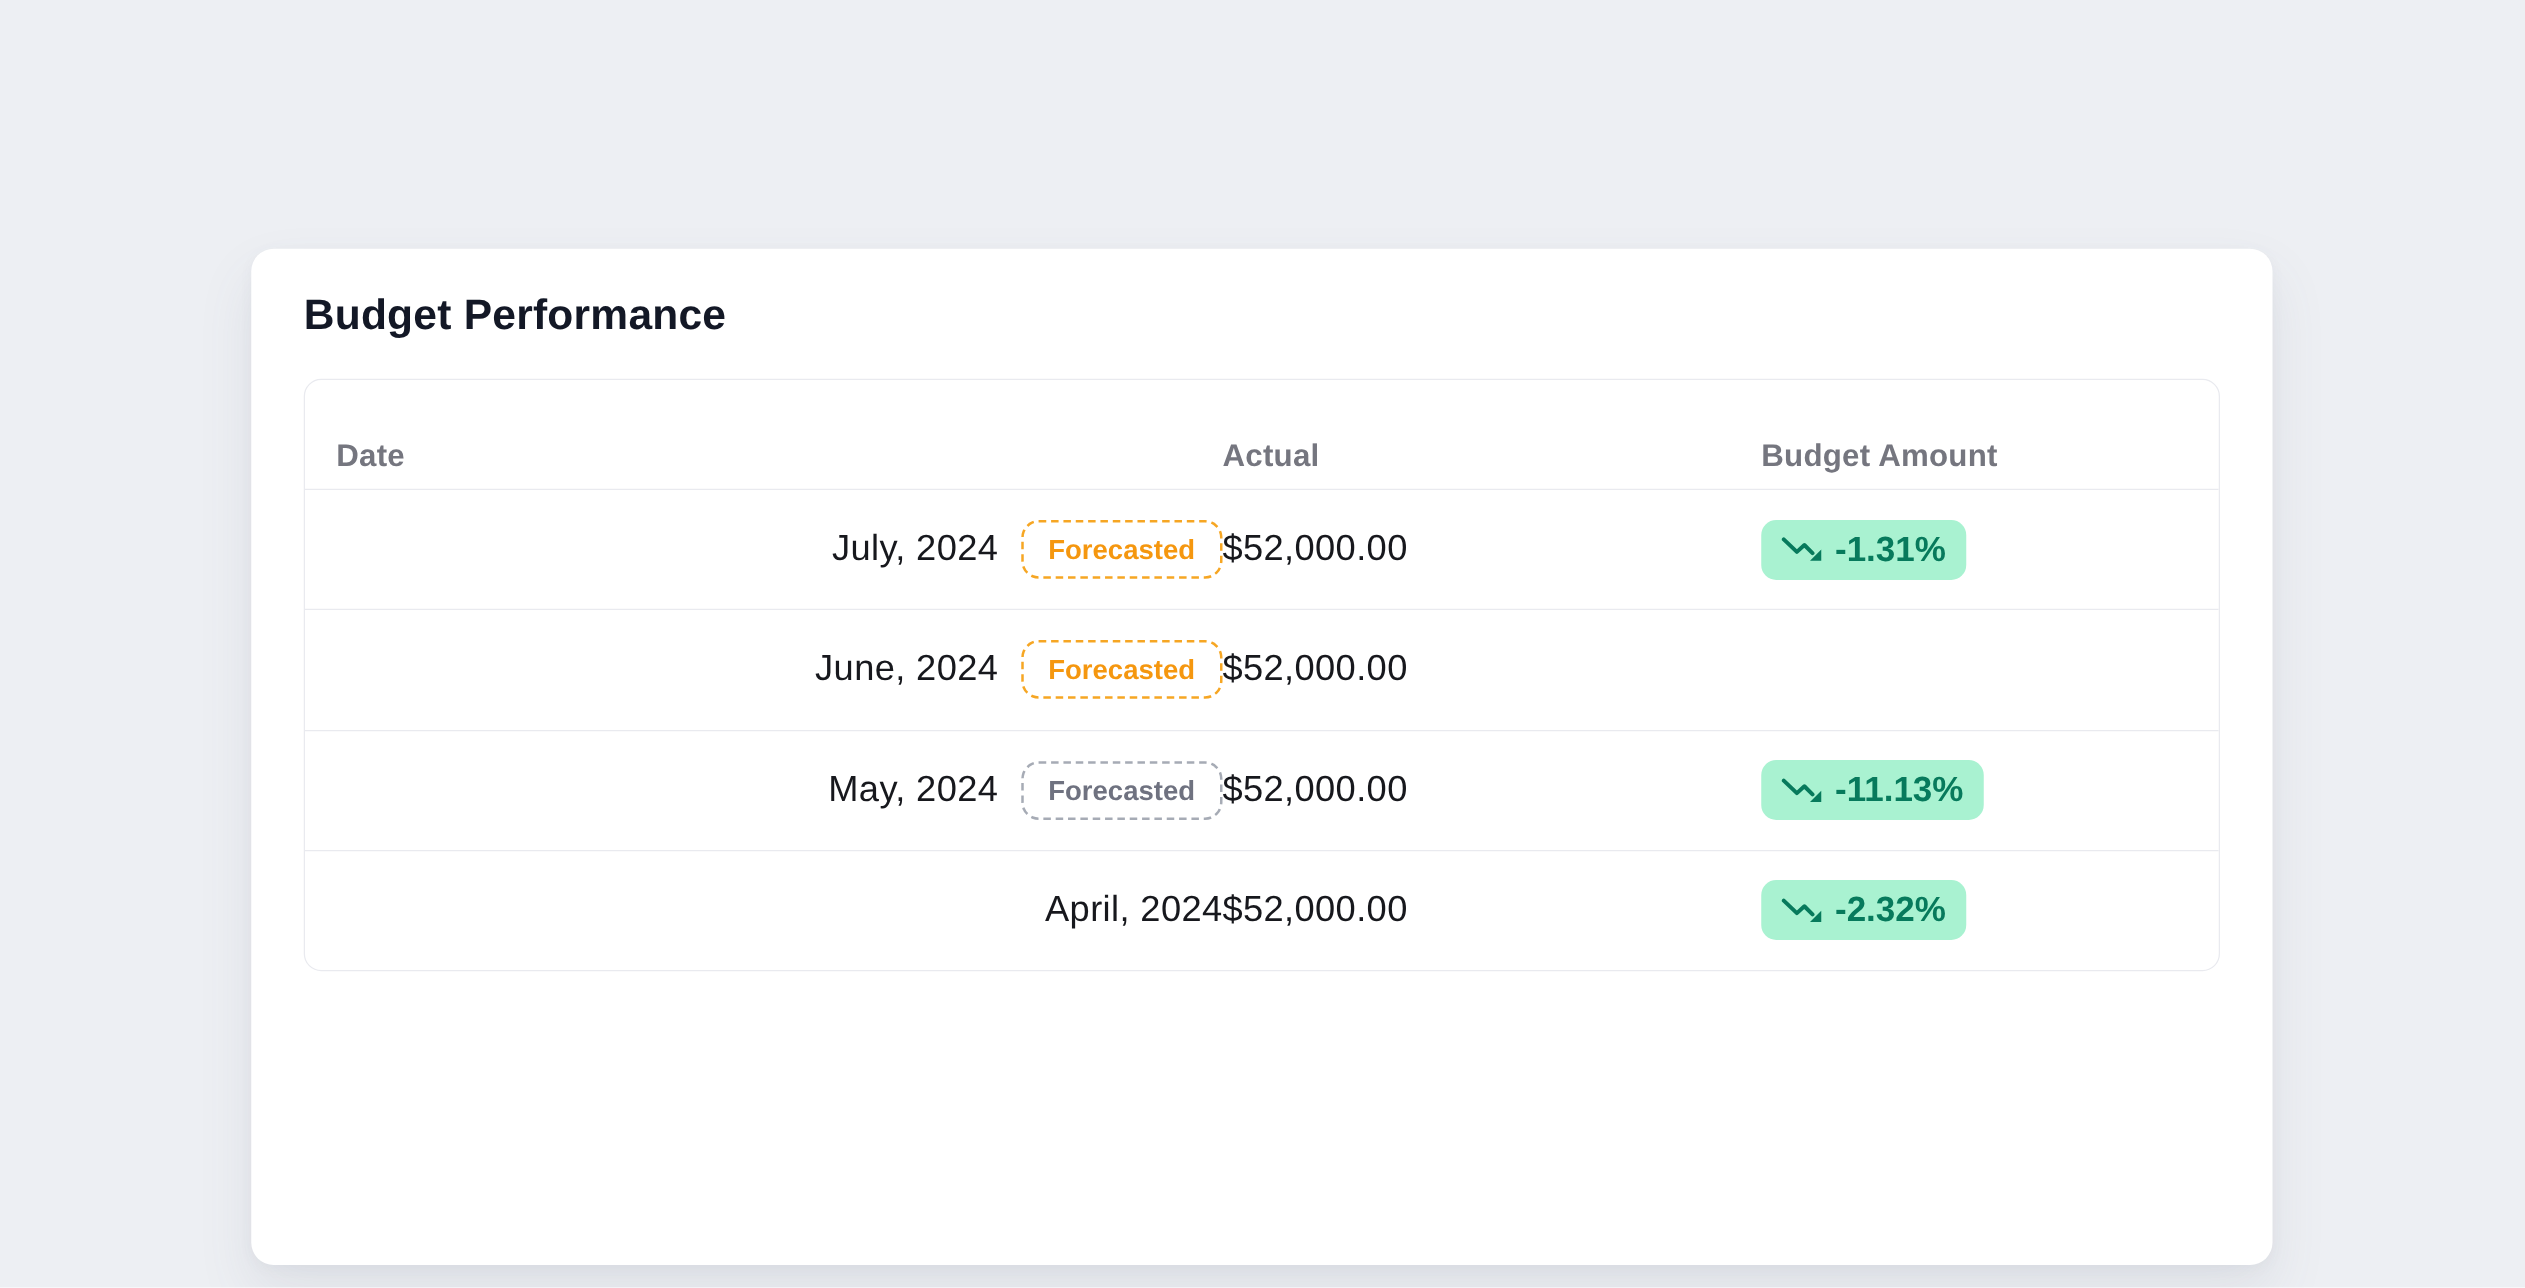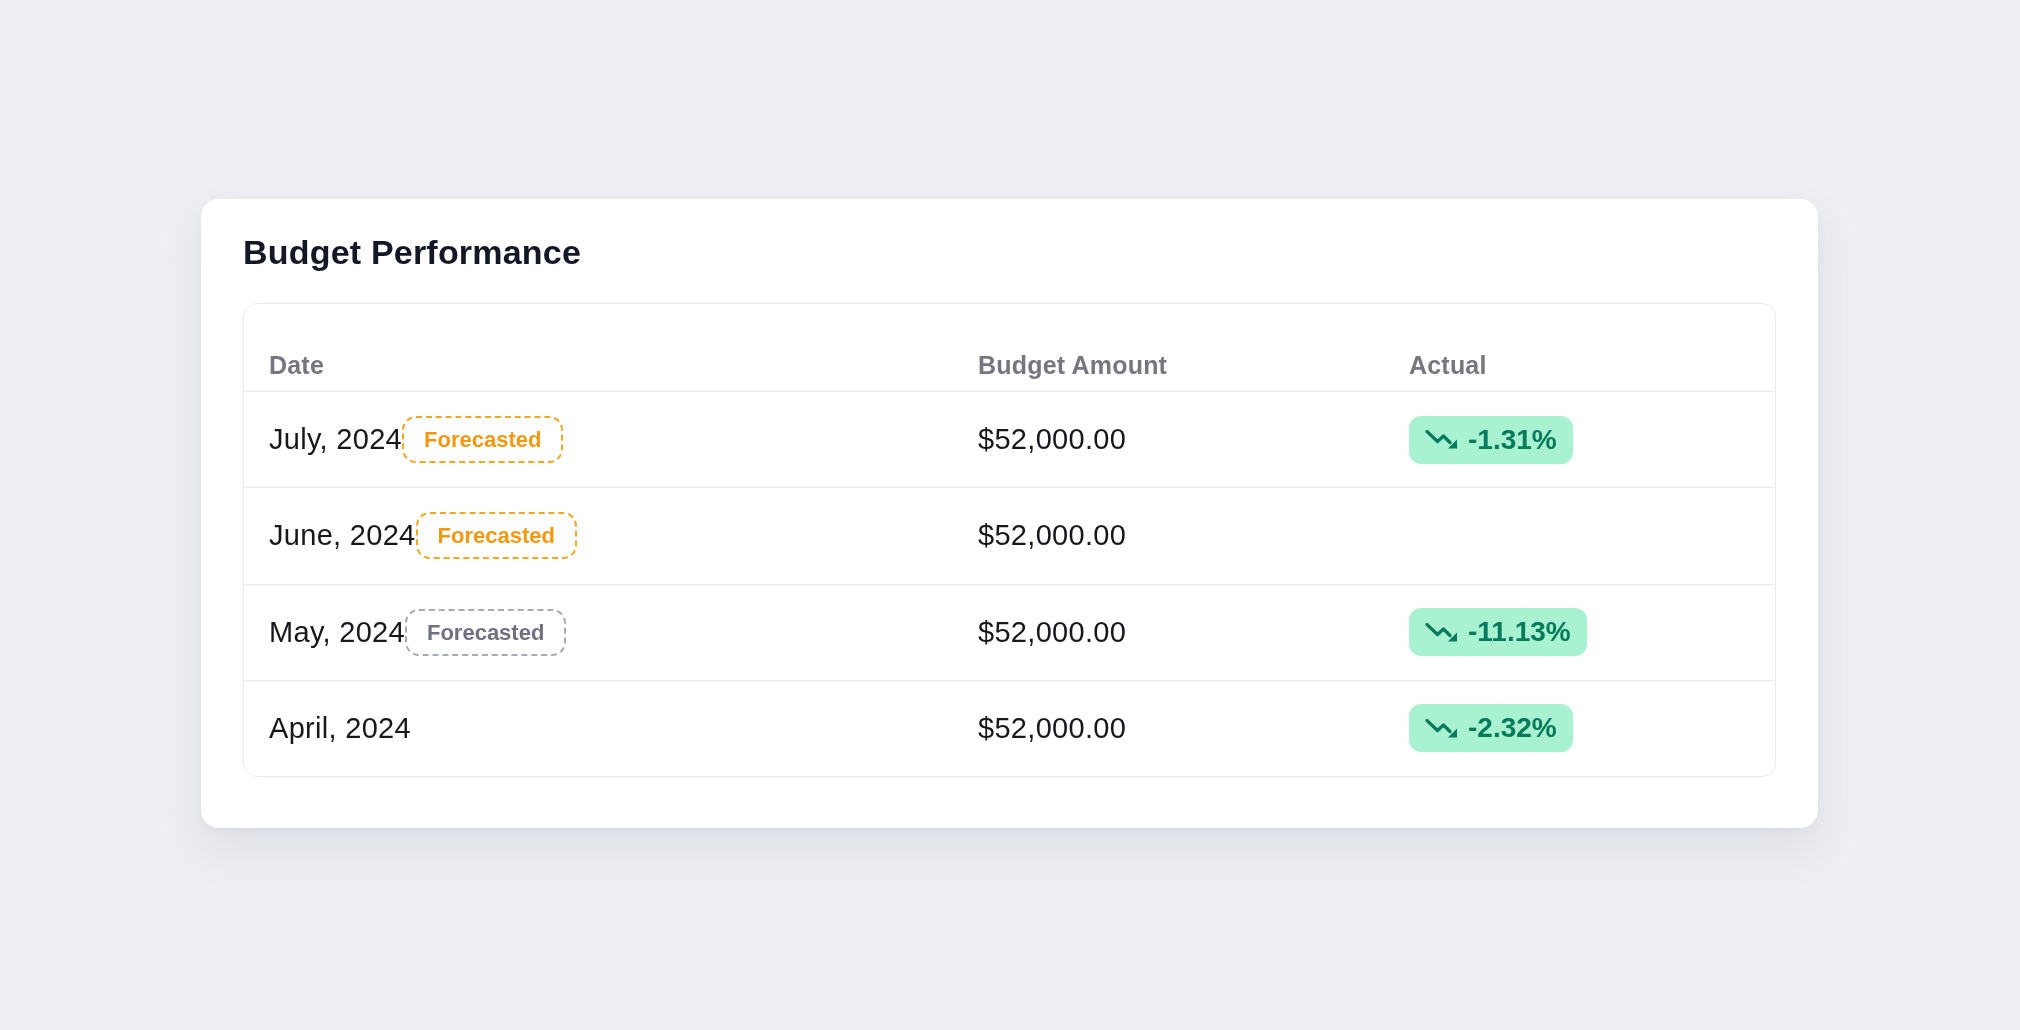--- a/index.html
+++ b/index.html
@@ -10,21 +10,21 @@
     --delta-badge-background:#a9f2d1; --delta-badge-text:#077a5c;
   }
   *{box-sizing:border-box;}
   html,body{margin:0;padding:0;}
   body{
     width:2020px;height:1030px;position:relative;overflow:hidden;
     background:var(--page-background);
     font-family:"Liberation Sans", sans-serif;
   }
   .card{
-    position:absolute;left:201px;top:199px;width:1617px;height:629px;
+    position:absolute;left:201px;top:199px;width:1617px;height:813px;
     background:var(--card-background);border-radius:18px;
     box-shadow:0 22px 45px rgba(90,100,120,.10), 0 3px 10px rgba(90,100,120,.05);
   }
   .card-title{
     position:absolute;left:42px;top:34px;margin:0;
     font-size:34px;font-weight:700;letter-spacing:.2px;color:var(--title-text);
   }
   .table{
     position:absolute;left:42px;right:42px;top:104px;height:474px;
     border:1.5px solid var(--border);border-radius:14px;overflow:hidden;
@@ -35,21 +35,21 @@
     padding-left:25px;height:88px;flex:0 0 88px;
     border-bottom:1.5px solid var(--border);
   }
   .th{font-size:25px;font-weight:600;color:var(--header-text);letter-spacing:.2px;margin-top:36px;}
   .tbody{flex:1;display:flex;flex-direction:column;}
   .tr{
     flex:1;display:grid;grid-template-columns:709px 431px 1fr;align-items:center;
     padding-left:25px;border-bottom:1.5px solid var(--border);
   }
   .tr:last-child{border-bottom:none;}
-  .td-date{display:flex;align-items:center;}
+  .td-date{display:flex;align-items:center;gap:18px;justify-content:flex-end;}
   .date-text,.td-amount{font-size:29px;color:var(--body-text);letter-spacing:.3px;}
   .badge-forecast{
     font-size:22px;font-weight:600;line-height:1;
     padding:11px 20px 10px;border-radius:14px;border:2px dashed;white-space:nowrap;
   }
   .badge-forecast.orange{color:var(--badge-orange-text);border-color:var(--badge-orange-border);}
   .badge-forecast.gray{color:var(--badge-gray-text);border-color:var(--badge-gray-border);}
   .delta-badge{
     display:inline-flex;align-items:center;gap:9px;
     background:var(--delta-badge-background);color:var(--delta-badge-text);
@@ -61,22 +61,22 @@
 </head>
 <body>
 
 <div class="page">
   <section class="card">
     <h1 class="card-title">Budget Performance</h1>
 
     <div class="table">
       <div class="thead">
         <div class="th">Date</div>
+        <div class="th">Actual</div>
         <div class="th">Budget Amount</div>
-        <div class="th">Actual</div>
       </div>
       <div class="tbody">
   <div class="tr">
     <div class="td td-date">
       <span class="date-text">July, 2024</span>
       <span class="badge-forecast orange">Forecasted</span>
     </div>
     <div class="td td-amount">$52,000.00</div>
     <div class="td td-actual">
       <span class="delta-badge">

